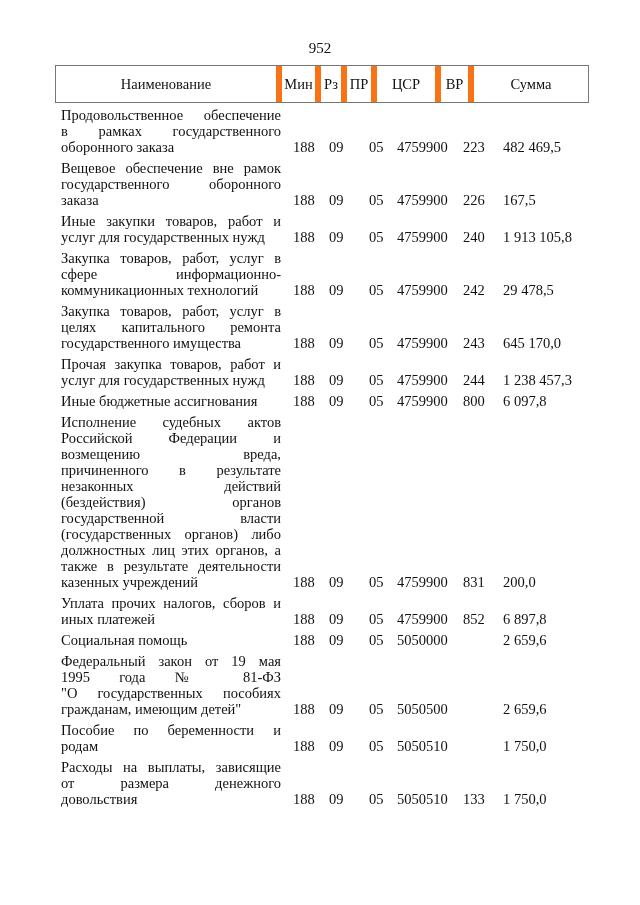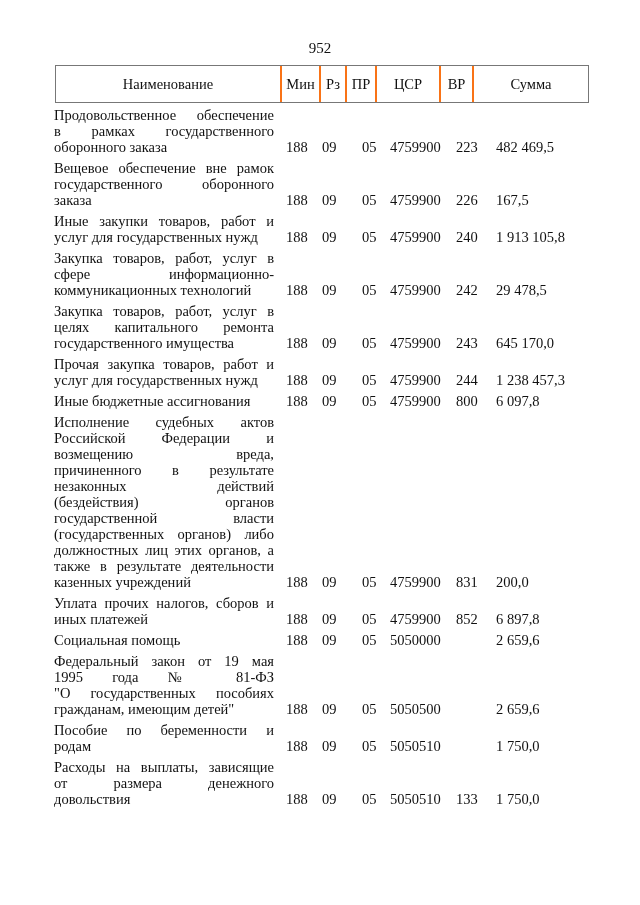--- a/index.html
+++ b/index.html
@@ -1,30 +1,30 @@
 <!DOCTYPE html>
 <html><head>
 <meta charset="utf-8">
 <style>
   html, body { margin: 0; padding: 0; background: #ffffff; }
   body { width: 640px; height: 905px; position: relative; overflow: hidden;
          font-family: "Liberation Serif", "DejaVu Serif", serif; color: #111; }
   .page-num { position: absolute; top: 40px; left: 0; width: 640px; text-align: center; font-size: 15px; }
   .hdr { position: absolute; top: 65px; left: 55px; width: 534px; height: 38px;
          border: 1px solid #777; box-sizing: border-box; display: flex; font-size: 14.5px; }
-  .hdr > div { display: flex; align-items: center; justify-content: center; border-right: 2px solid #f97316; box-sizing: border-box; height: 100%; }
+  .hdr > div { display: flex; align-items: center; justify-content: center; border-right: 6px solid #f97316; box-sizing: border-box; height: 100%; }
   .hdr > div:last-child { border-right: none; }
   .c-name { width: 226px; }
   .c-min { width: 39px; }
   .c-rz { width: 26px; }
   .c-pr { width: 30px; }
   .c-csr { width: 64px; }
   .c-vr { width: 33px; }
   .c-sum { flex: 1; }
-  .rows { position: absolute; top: 107px; left: 54px; width: 533px; font-size: 14.5px; line-height: 16px; }
+  .rows { position: absolute; top: 107px; left: 61px; width: 533px; font-size: 14.5px; line-height: 16px; }
   .row { display: flex; align-items: flex-end; margin-bottom: 5px; }
   .row .name { width: 220px; text-align: justify; text-align-last: left; }
   .row .name span.ln { display: block; text-align: justify; text-align-last: justify; }
   .row .name span.ln.last { text-align-last: left; }
   .row .v { white-space: nowrap; }
   .r-min { width: 36px; margin-left: 12px; text-align: left; }
   .r-rz { width: 26px; text-align: left; }
   .r-pr { width: 28px; text-align: left; margin-left: 14px; }
   .r-csr { width: 64px; text-align: left; font-family: Liberation Serif, serif; }
   .r-vr { width: 40px; text-align: left; margin-left: 2px; }

